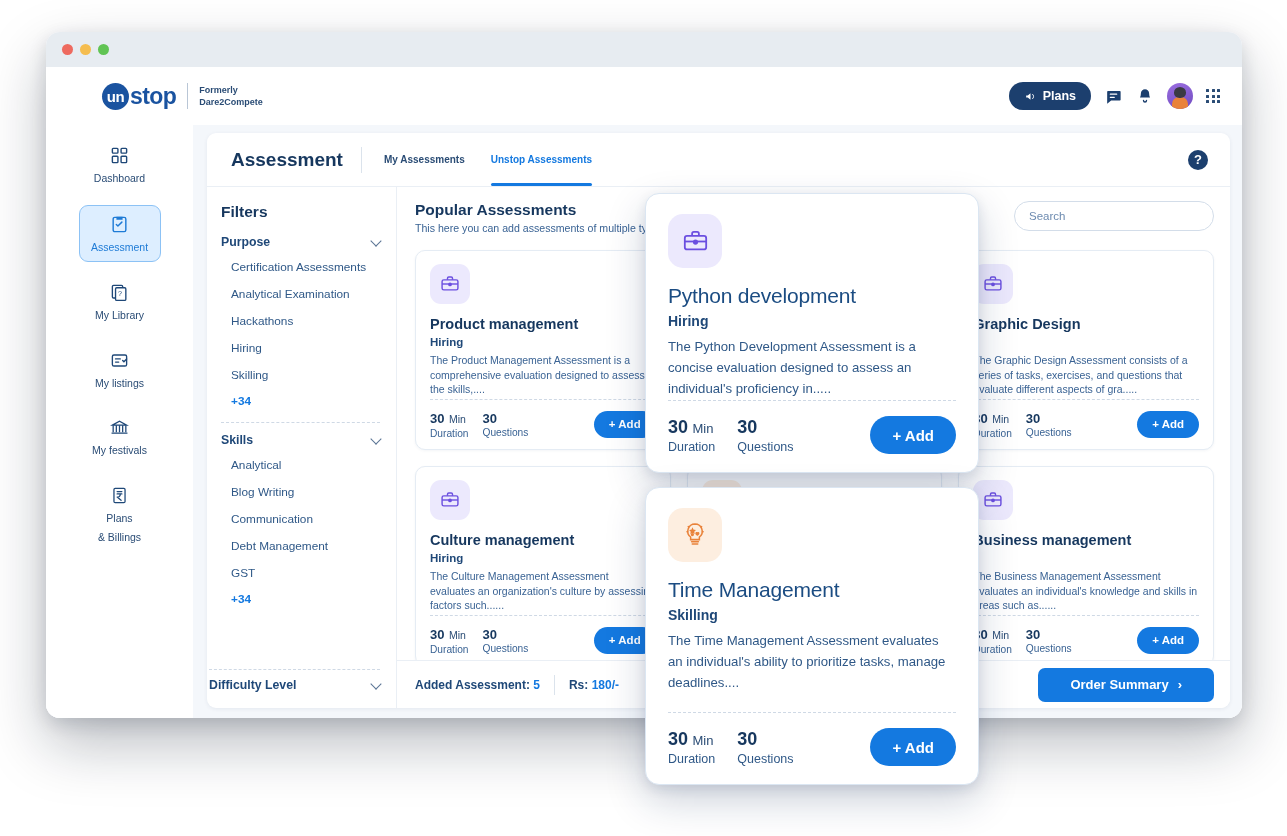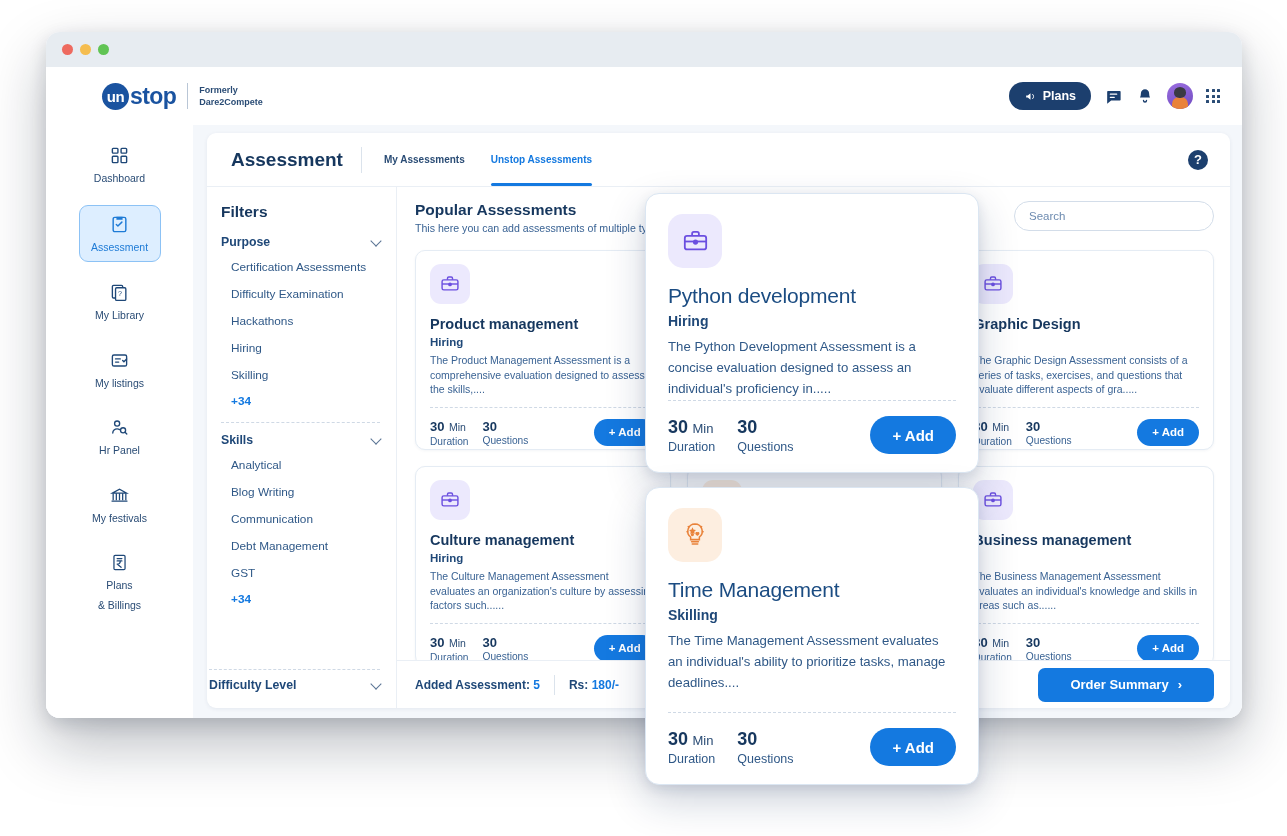--- a/index.html
+++ b/index.html
@@ -212,21 +212,21 @@
     background: transparent;
   }
   .search-box input::placeholder { color: #6d8bb0; }
 
   .card-grid {
     display: grid; grid-template-columns: repeat(3, 1fr);
     gap: 16px; margin-top: 16px;
   }
   .card {
     background: #fff; border: 1px solid #e5ecf4; border-radius: 10px;
-    padding: 13px 14px 2px;
+    padding: 13px 14px 10px;
     box-shadow: 0 1px 3px rgba(25,50,90,0.05);
     min-height: 200px;
     display: flex; flex-direction: column;
   }
   .card-icon {
     width: 40px; height: 40px; border-radius: 11px;
     background: #ece9fd;
     display: flex; align-items: center; justify-content: center;
     margin-bottom: 11px;
   }
@@ -410,31 +410,20 @@
         <div class="nav-item">
           <span class="nav-icon">
             <svg width="19" height="19" viewBox="0 0 24 24" fill="none" stroke="#1f4878" stroke-width="1.7">
               <rect x="3" y="5" width="18" height="14" rx="2"></rect>
               <path d="M7 10h6M7 14h4M16 12l1.6 1.6L21 10" stroke-linecap="round"></path>
             </svg>
           </span>
           <span class="nav-label">My listings</span>
         </div>
 
-        <div class="nav-item">
-          <span class="nav-icon">
-            <svg width="19" height="19" viewBox="0 0 24 24" fill="none" stroke="#1f4878" stroke-width="1.7">
-              <circle cx="9" cy="7" r="3.2"></circle>
-              <path d="M3.5 19c0-3.2 2.5-5.2 5.5-5.2 1.2 0 2.3.3 3.2.9" stroke-linecap="round"></path>
-              <circle cx="16.5" cy="15.5" r="3.2"></circle>
-              <path d="M19 18l2.2 2.2" stroke-linecap="round"></path>
-            </svg>
-          </span>
-          <span class="nav-label">Hr Panel</span>
-        </div>
 
         <div class="nav-item">
           <span class="nav-icon">
             <svg width="19" height="19" viewBox="0 0 24 24" fill="none" stroke="#1f4878" stroke-width="1.6">
               <path d="M3 9l9-5 9 5H3z"></path>
                 <path d="M4 9v9M8 9v9M12 9v9M16 9v9M20 9v9"></path>
               <path d="M2.5 19h19" stroke-linecap="round"></path>
             </svg>
           </span>
           <span class="nav-label">My festivals</span>
@@ -468,21 +457,21 @@
 
           <div class="filters">
             <div class="filters-title">Filters</div>
 
             <div class="filter-group">
               <div class="filter-head">
                 <span>Purpose</span>
                 <span class="chev-d"></span>
               </div>
               <div class="filter-opt">Certification Assessments</div>
-              <div class="filter-opt">Difficulty Examination</div>
+              <div class="filter-opt">Analytical Examination</div>
               <div class="filter-opt">Hackathons</div>
               <div class="filter-opt">Hiring</div>
               <div class="filter-opt">Skilling</div>
               <div class="filter-more">+34</div>
             </div>
 
             <div class="dash-sep"></div>
 
             <div class="filter-group">
               <div class="filter-head">

